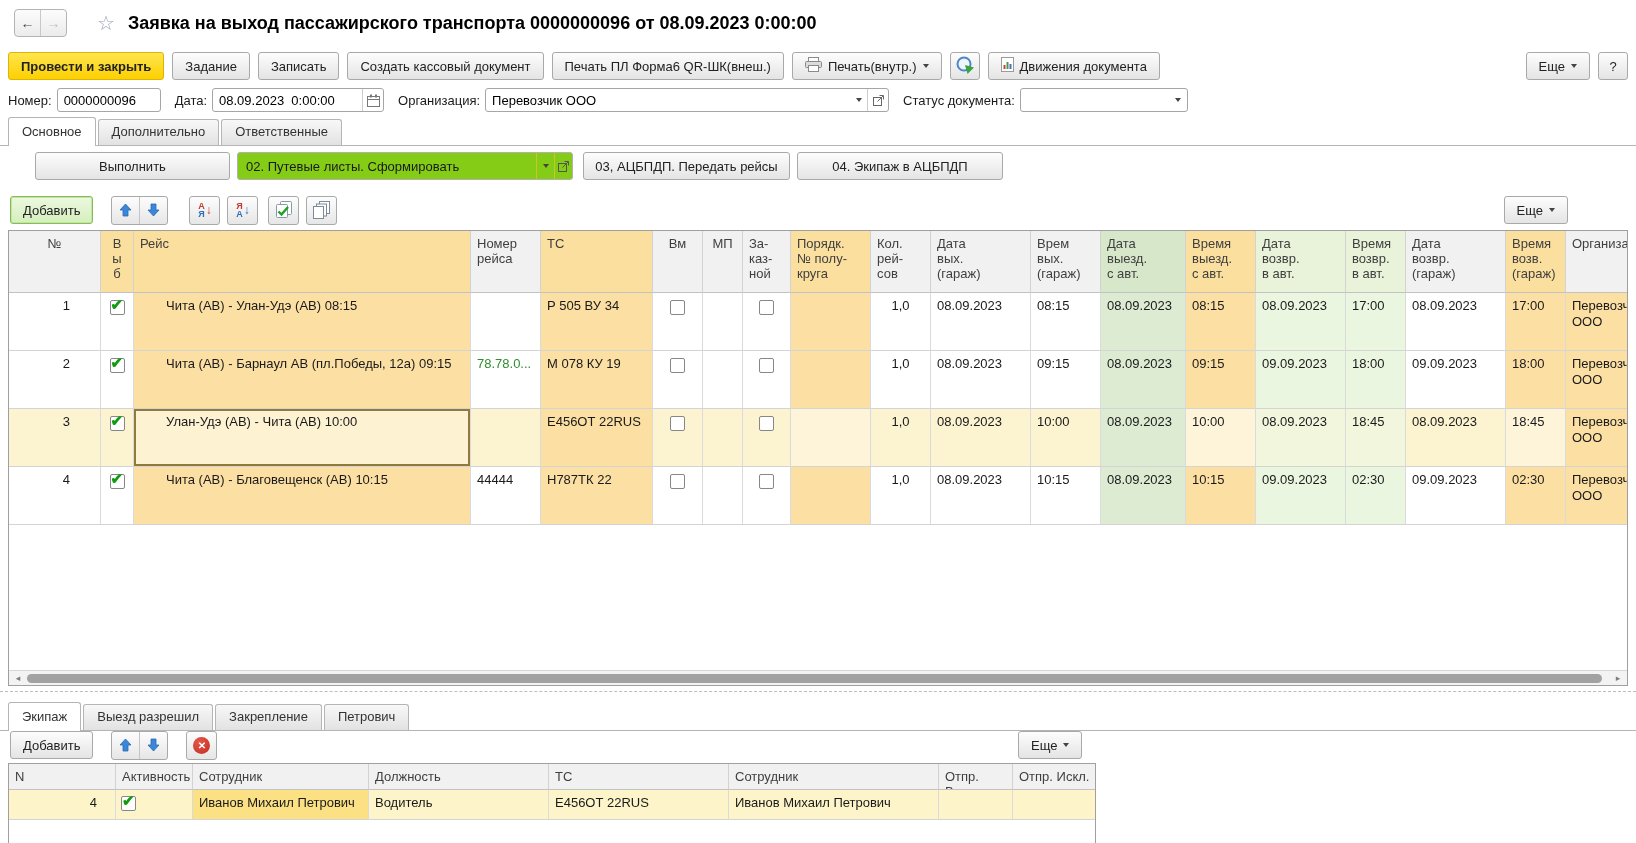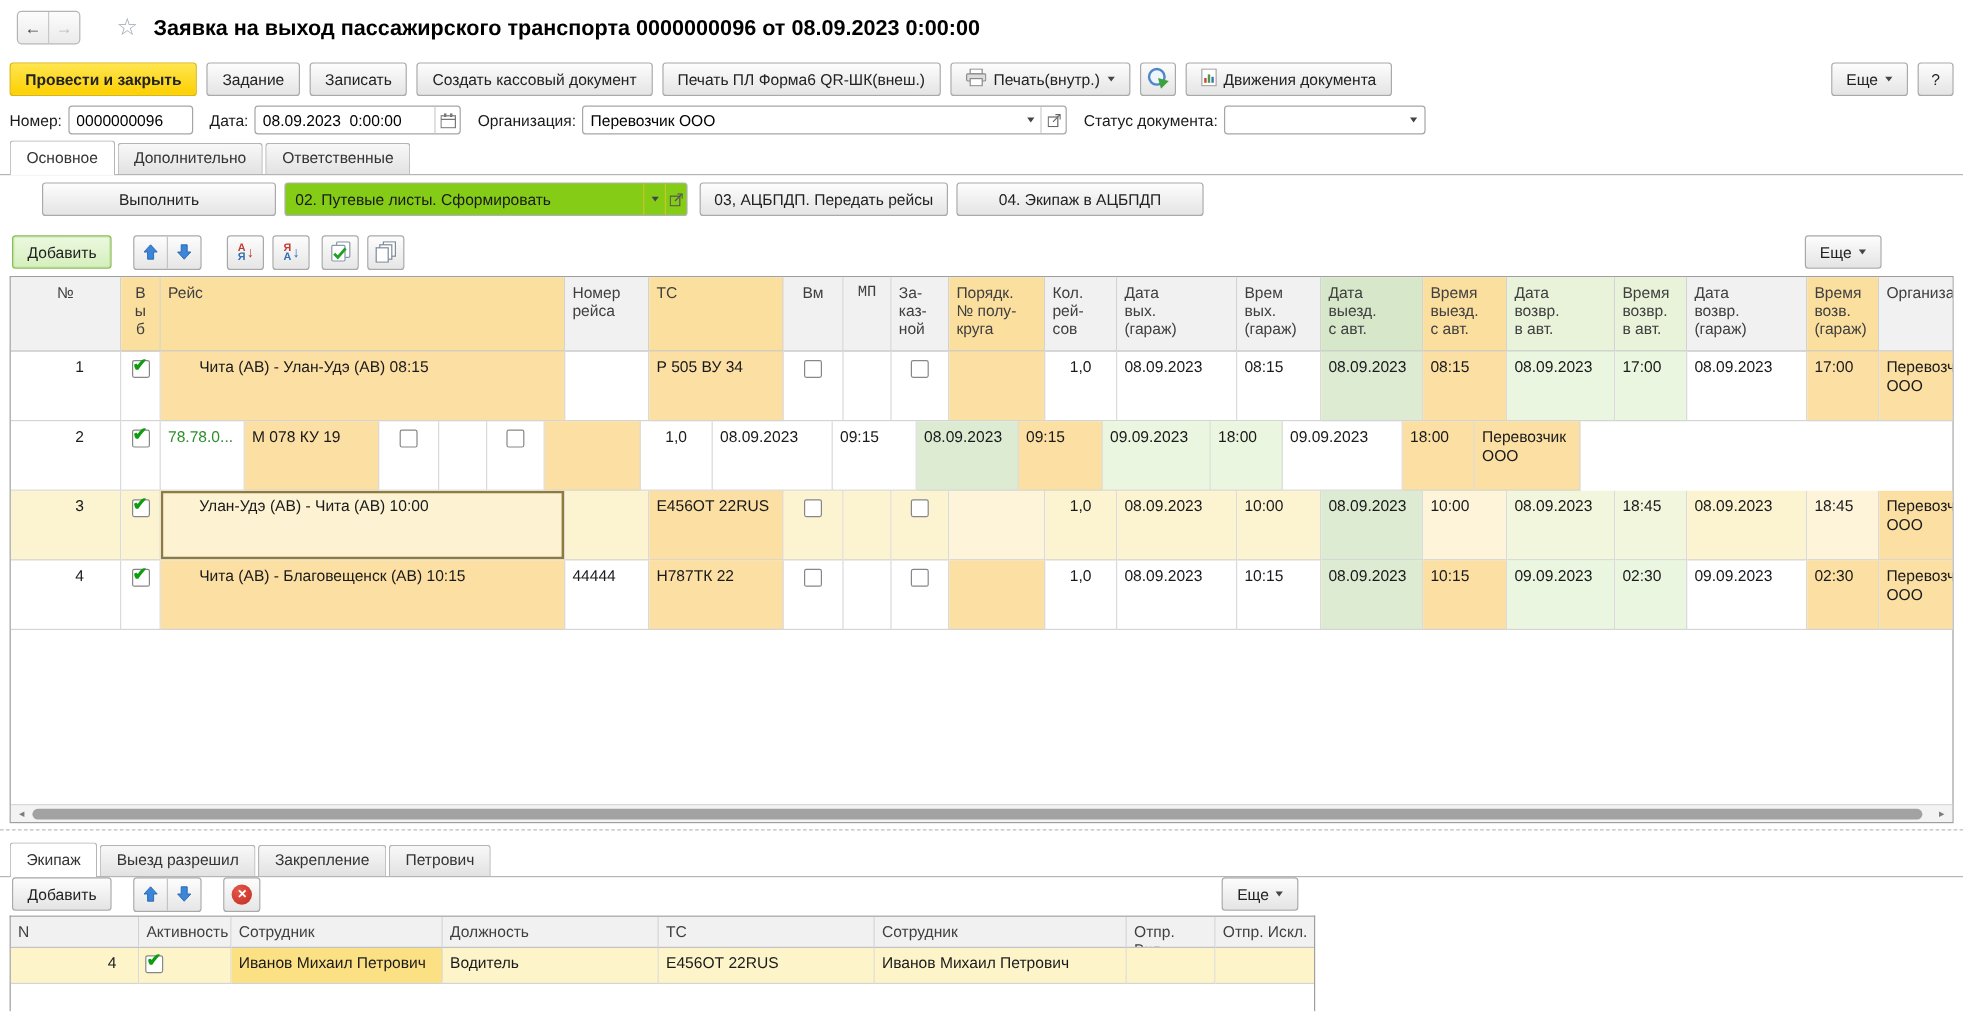--- a/index.html
+++ b/index.html
@@ -264,21 +264,21 @@
       <div class="g-head">
         <div class="g-hcell g-center" style="flex: 0 0 92px; width: 92px;">№</div>
         <div class="g-hcell h-or g-center" style="flex: 0 0 33px; width: 33px;">В
 ы
 б</div>
         <div class="g-hcell h-or" style="flex: 0 0 337px; width: 337px;">Рейс</div>
         <div class="g-hcell" style="flex: 0 0 70px; width: 70px;">Номер
 рейса</div>
         <div class="g-hcell h-or" style="flex: 0 0 112px; width: 112px;">ТС</div>
         <div class="g-hcell g-center" style="flex: 0 0 50px; width: 50px;">Вм</div>
-        <div class="g-hcell g-center" style="flex: 0 0 40px; width: 40px; font-family: Liberation Mono, monospace;">МП</div>
+        <div class="g-hcell g-center" style="flex: 0 0 40px; width: 40px;">МП</div>
         <div class="g-hcell" style="flex: 0 0 48px; width: 48px;">За-
 каз-
 ной</div>
         <div class="g-hcell h-or" style="flex: 0 0 80px; width: 80px;">Порядк.
 № полу-
 круга</div>
         <div class="g-hcell" style="flex: 0 0 60px; width: 60px;">Кол.
 рей-
 сов</div>
         <div class="g-hcell" style="flex: 0 0 100px; width: 100px;">Дата
@@ -332,20 +332,21 @@
         <div class="g-cell c-lg" style="flex: 0 0 60px; width: 60px;">17:00</div>
         <div class="g-cell" style="flex: 0 0 100px; width: 100px;">08.09.2023</div>
         <div class="g-cell c-or" style="flex: 0 0 60px; width: 60px;">17:00</div>
         <div class="g-cell c-or" style="flex: 0 0 88px; width: 88px;">Перевозчик ООО</div>
       </div>
       <div class="g-row">
         <div class="g-cell" style="flex: 0 0 92px; width: 92px; text-align: right; padding-right: 30px;">2</div>
         <div class="g-cell g-cb" style="flex: 0 0 33px; width: 33px;">
           <div class="cb on"></div>
         </div>
+        <div class="g-cell c-or" style="flex: 0 0 337px; width: 337px; padding-left: 32px;">Чита (АВ) - Барнаул АВ  (пл.Победы, 12а) 09:15</div>
         <div class="g-cell t-green" style="flex: 0 0 70px; width: 70px;">78.78.0...</div>
         <div class="g-cell c-or" style="flex: 0 0 112px; width: 112px;">М 078 КУ 19</div>
         <div class="g-cell g-cb" style="flex: 0 0 50px; width: 50px;">
           <div class="cb"></div>
         </div>
         <div class="g-cell" style="flex: 0 0 40px; width: 40px;"></div>
         <div class="g-cell g-cb" style="flex: 0 0 48px; width: 48px;">
           <div class="cb"></div>
         </div>
         <div class="g-cell c-or" style="flex: 0 0 80px; width: 80px;"></div>

